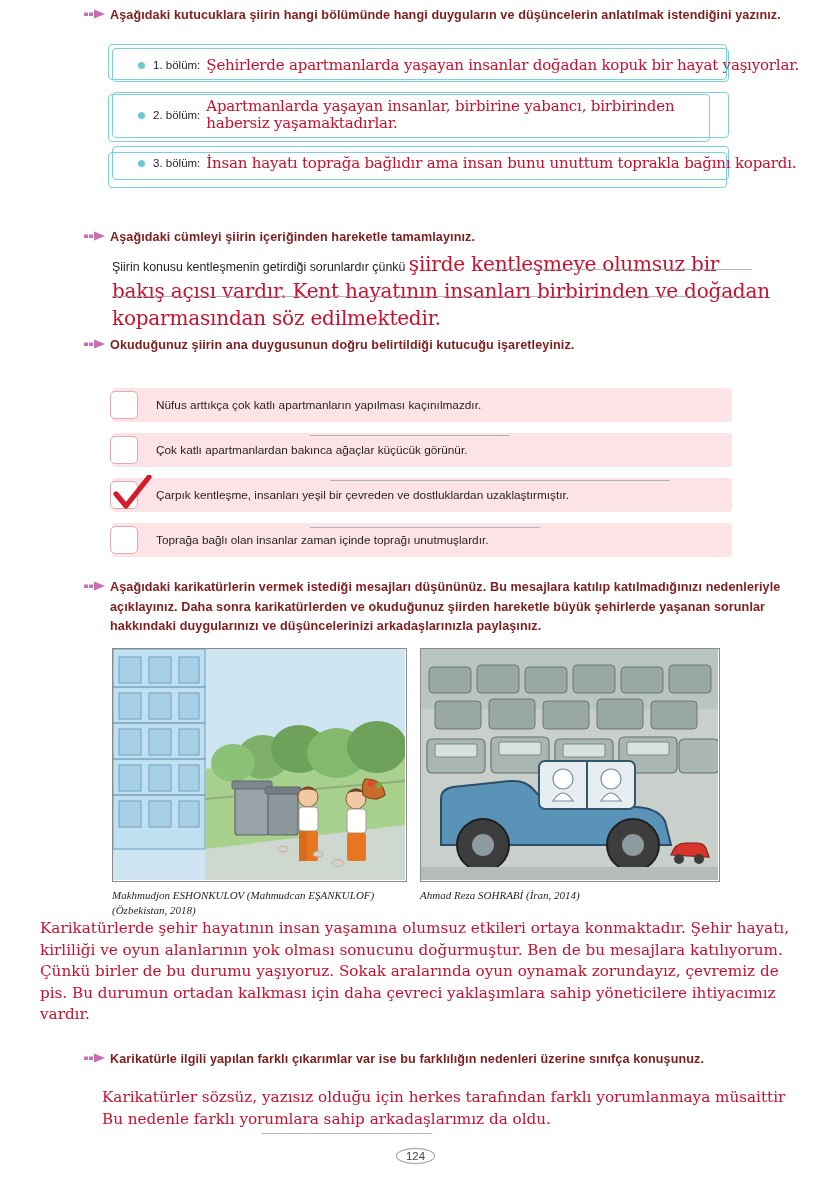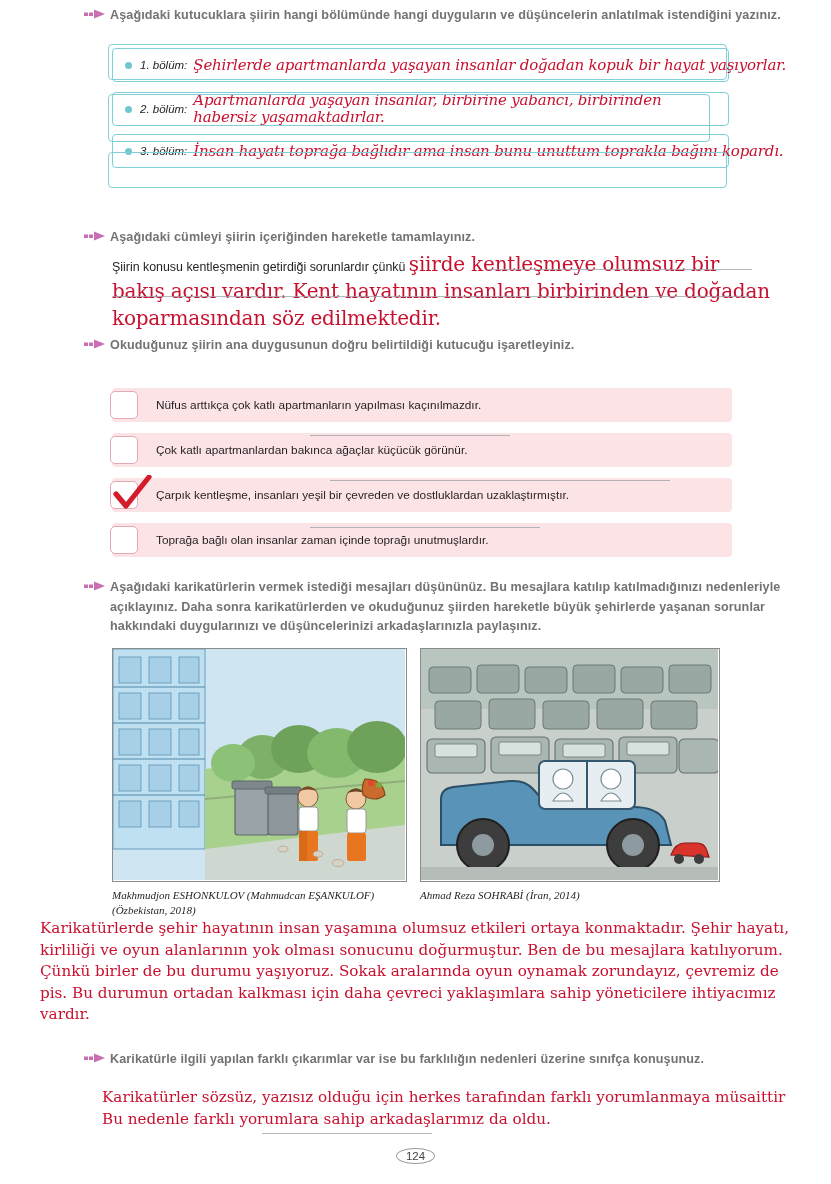--- a/index.html
+++ b/index.html
@@ -31,21 +31,21 @@
     width: 26px;
     flex: 0 0 26px;
     margin-top: 2px;
   }
   .arrow-icon svg { display: block; }
   .q-text {
     font-size: 12.6px;
     font-weight: bold;
     line-height: 1.55;
     letter-spacing: 0.1px;
-    color: #737373;
+    color: #7f1d1d;
   }
 
   
   .hand {
     font-family: "DejaVu Serif", serif;
     color: #c8102e;
     font-size: 15px;
     line-height: 1.25;
     letter-spacing: -0.2px;
   }
@@ -59,42 +59,41 @@
   }
   .bolum-row {
     position: relative;
     margin-bottom: 7px;
     border: 1.3px solid #7fd0d6;
     border-radius: 4px;
     background: #ffffff;
     box-sizing: border-box;
     display: flex;
     align-items: center;
-    padding: 5px 8px 5px 12px;
-    font-style: italic;
+    padding: 5px 8px 5px 25px;
   }
   .bolum-row .bullet {
     width: 7px; height: 7px;
     border-radius: 50%;
     background: #6fc8cf;
     flex: 0 0 7px;
     margin-right: 8px;
   }
   .bolum-label {
     font-size: 11.5px;
     color: #231f20;
     flex: 0 0 auto;
     margin-right: 6px;
   }
   .bolum-answer {
     flex: 1 1 auto;
     white-space: nowrap;
   }
   .bolum-row.r1 { height: 34px; }
-  .bolum-row.r2 { height: 34px; }
+  .bolum-row.r2 { height: 46px; }
   .bolum-row.r3 { height: 34px; }
   .bolum-row.r2 .bolum-answer { white-space: normal; line-height: 1.15; }
   .b-over1 {
     position: absolute;
     left: 108px;
     top: 44px;
     width: 617px;
     height: 34px;
     border: 1.3px solid #7fd0d6;
     border-radius: 4px;

